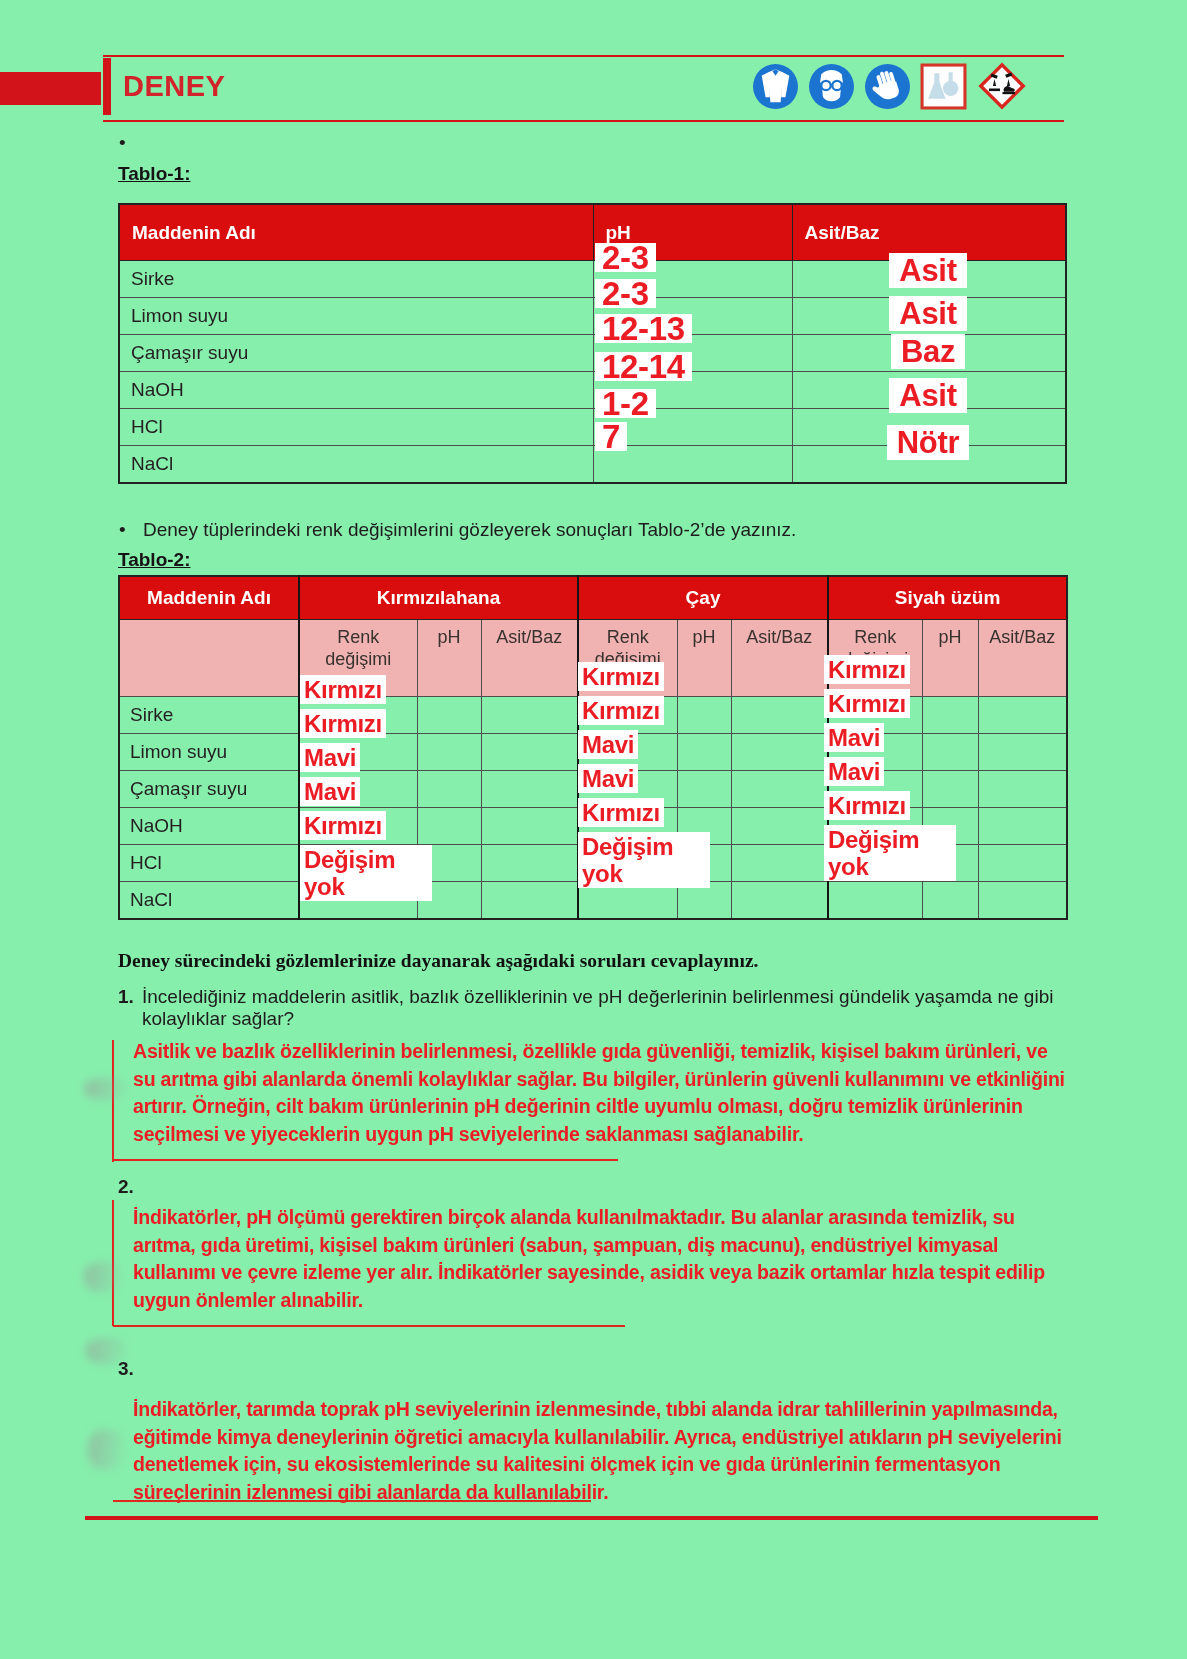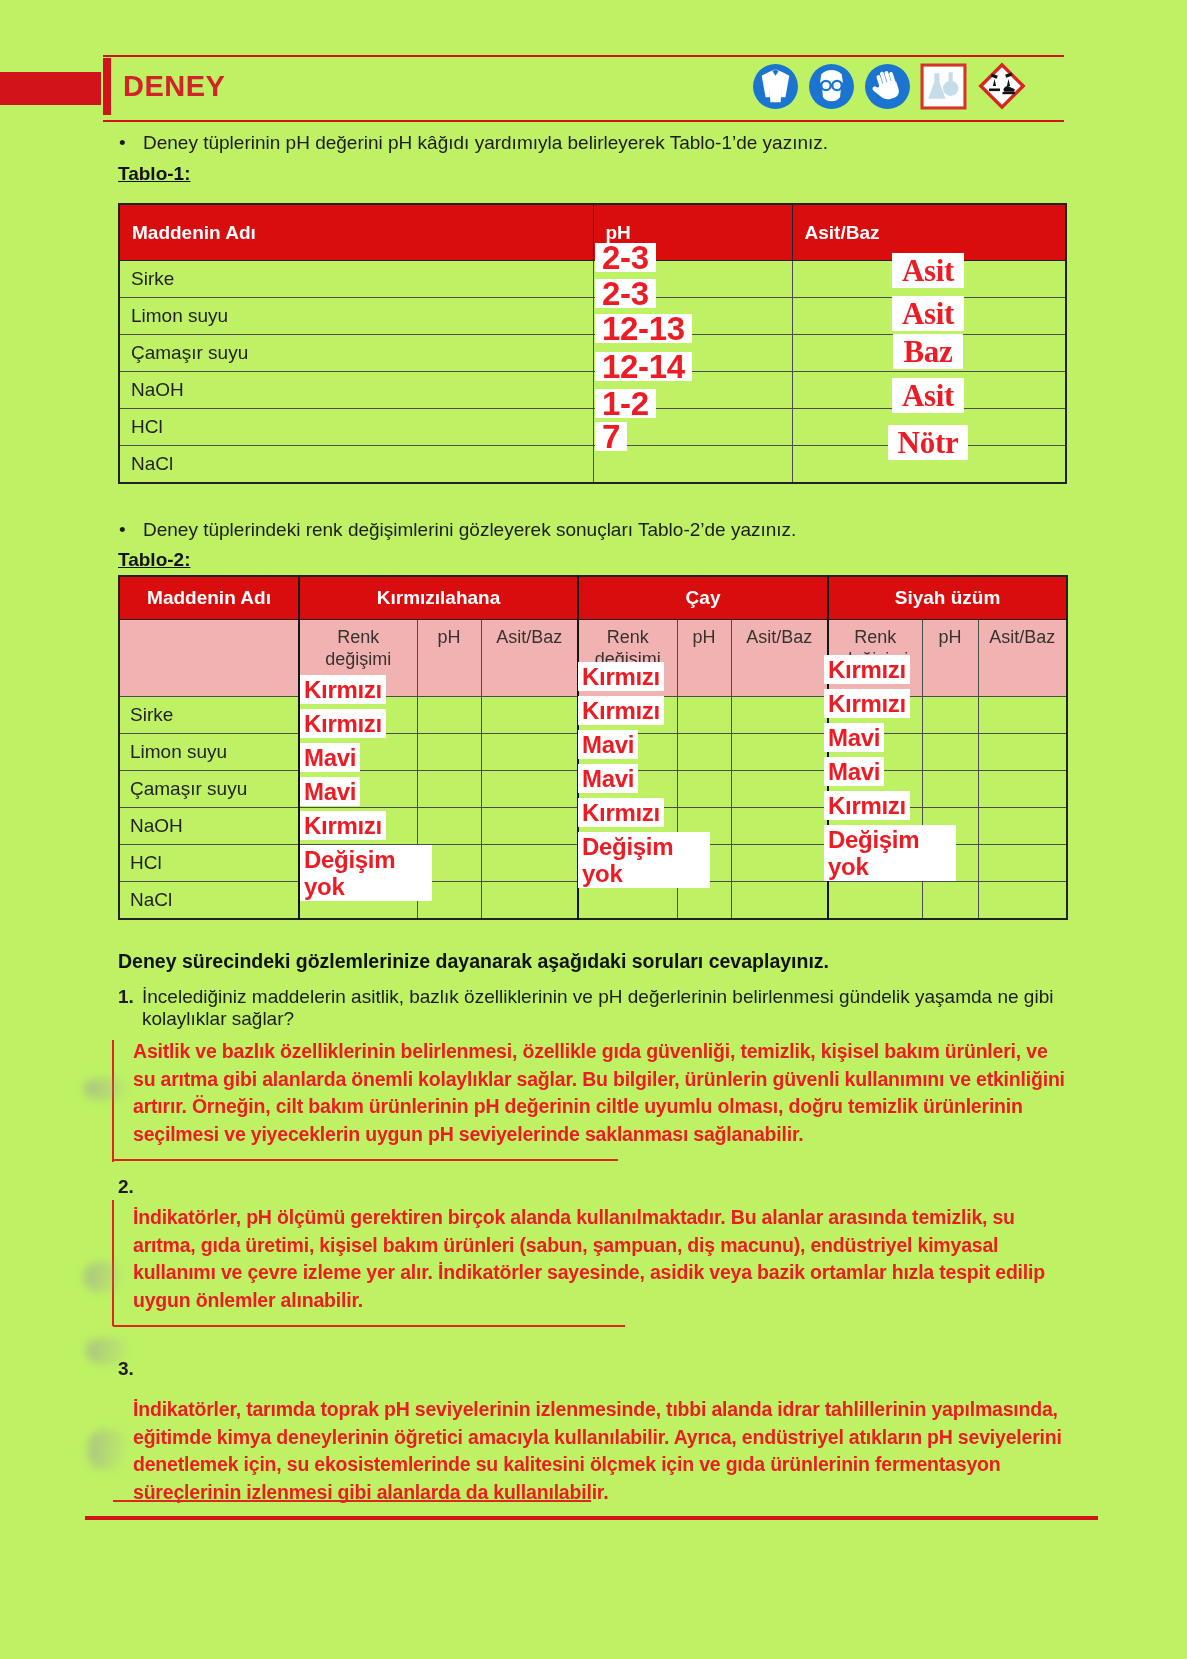--- a/index.html
+++ b/index.html
@@ -1,16 +1,16 @@
 <!DOCTYPE html>
 <html><head>
 <meta charset="utf-8">
 <style>
   html,body{margin:0;padding:0;background:#fff;}
-  .page{position:relative;width:1187px;height:1659px;background:#bef264;overflow:hidden;
+  .page{position:relative;width:1187px;height:1659px;background:#86efac;overflow:hidden;
         font-family:"Liberation Sans",sans-serif;color:#231f20;}
 
   
   .hdr-leftbar{position:absolute;left:0;top:72px;width:101px;height:33px;background:#d2141a;}
   .hdr-vbar{position:absolute;left:103px;top:58px;width:8px;height:57px;background:#d2141a;}
   .hdr-box{position:absolute;left:103px;top:55px;width:961px;height:63px;
            border-top:2px solid #d2141a;border-bottom:2px solid #d2141a;}
   .hdr-title{position:absolute;left:123px;top:70px;font-size:29px;font-weight:bold;
              color:#d2232a;letter-spacing:.5px;}
   .hdr-icons{position:absolute;left:752px;top:60px;display:flex;align-items:center;gap:9px;}
@@ -36,29 +36,29 @@
   .t2 .grow th{height:42px;font-size:19px;text-align:center;padding:0;border-color:#222;}
   .t2 .srow th{height:69px;background:#f0b3b2;color:#38322f;font-weight:normal;font-size:18px;
                text-align:center;vertical-align:top;padding:7px 2px 0 2px;line-height:1.2;}
   .t2 tbody td{height:36px;font-size:19px;padding:0 0 0 10px;vertical-align:middle;}
   .gsep{border-left:2.5px solid #151515 !important;}
 
   
   .mark{color:#ec1c24;font-weight:bold;letter-spacing:-.3px;}
   .ph-ans{position:absolute;left:477px;background:#fff;font-size:33px;line-height:29px;
           padding:0 7px;white-space:nowrap;}
-  .ab-ans{position:absolute;left:673px;width:274px;text-align:center;font-size:31px;line-height:33px;font-family:Liberation Serif, serif;}
+  .ab-ans{position:absolute;left:673px;width:274px;text-align:center;font-size:31px;line-height:33px;}
   .ab-ans span{background:#fff;padding:0 10px;}
   .renk-col{position:absolute;width:132px;}
   .renk-col .rl{display:table;background:#fff;font-size:24px;line-height:27px;
                 padding:1px 4px;margin-bottom:5px;max-width:124px;}
   .rc1{left:182px;top:100px;} .rc2{left:460px;top:87px;} .rc3{left:706px;top:80px;}
 
   
-  .qa-head{position:absolute;left:118px;top:950px;width:990px;font-size:19.5px;font-weight:bold;color:#111;}
+  .qa-head{position:absolute;left:118px;top:950px;width:990px;font-size:19.5px;font-weight:bold;color:#111;font-family:Liberation Serif, serif;}
   .q{position:absolute;left:118px;width:958px;font-size:19px;display:flex;color:#1e1b1c;}
   .q .qnum{flex:0 0 24px;font-weight:bold;}
   .q1{top:986px;} .q2{top:1176px;} .q3{top:1358px;}
   .ans{position:absolute;left:133px;width:938px;font-size:19.5px;font-weight:bold;
        color:#ec1c24;line-height:27.5px;letter-spacing:-.2px;}
   .a1{top:1038px;} .a2{top:1204px;} .a3{top:1396px;}
 
   
   .rline{position:absolute;background:#df261f;}
   .a1-left{left:112px;top:1040px;width:2px;height:122px;}
@@ -143,21 +143,20 @@
           <rect x="13" y="28.5" width="11" height="2.6"></rect>
           <path d="M27.5 29.5 c.8-3 4.2-4.6 6.4-2.6 c1.8 1.6 4 .8 5 2.8 l-.8 2 h-10.2 z"></path>
           <rect x="26.5" y="32" width="12.5" height="2.2"></rect>
         </g>
       </svg>
     </span>
   </div>
 
   <div class="bullet b1">
     <span class="dot">•</span>
-    <span>Deney tüplerinin pH değerini pH kâğıdı yardımıyla belirleyerek Tablo-1’de  yazınız.</span>
   </div>
   <div class="tablo-label t1lab">Tablo-1:</div>
 
   <div class="twrap t1wrap">
     <table class="dtab t1">
       <colgroup>
           <col style="width:474px">
           <col style="width:199px">
           <col style="width:274px">
         </colgroup>

